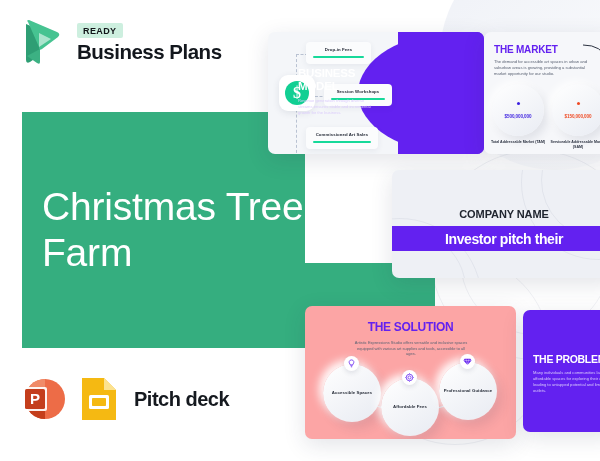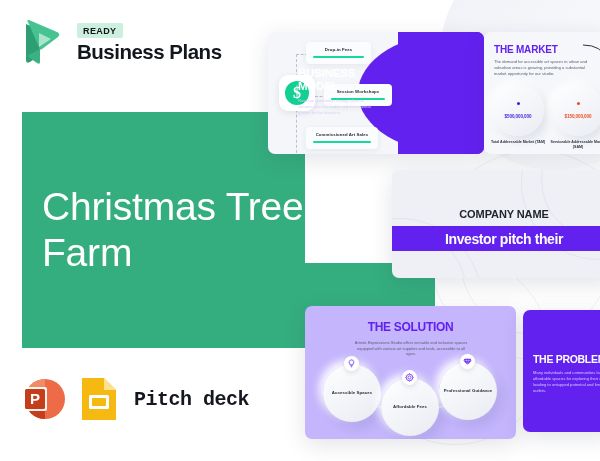--- a/index.html
+++ b/index.html
@@ -210,21 +210,21 @@
     display: flex; align-items: center; justify-content: center;
   }
   #cn-band span {
     color: #ffffff; font-size: 14px; font-weight: bold; letter-spacing: -0.4px;
   }
 
   
   #slide-solution {
     left: 305px; top: 306px;
     width: 211px; height: 133px;
-    background: #c4b5fd;
+    background: #fca5a5;
   }
   #sol-title {
     position: absolute; left: 0; right: 0; top: 14px;
     text-align: center;
     color: #6321f0; font-size: 12px; font-weight: bold; letter-spacing: -0.3px;
   }
   #sol-body {
     position: absolute; left: 48px; top: 34px; width: 116px;
     text-align: center;
     font-size: 4px; line-height: 5.6px; color: #5a6272;
@@ -276,21 +276,21 @@
   #footer-row {
     position: absolute;
     left: 20px; top: 376px;
     display: flex; align-items: center; gap: 12px;
     z-index: 12;
   }
   #ppt-icon { position: relative; width: 46px; height: 46px; }
   #slides-icon { width: 42px; height: 46px; }
   #pitch-label {
     font-size: 20px; font-weight: bold; color: #15191f;
-    letter-spacing: -0.5px; margin-left: 2px; font-family: Liberation Mono, monospace;
+    letter-spacing: -0.5px; margin-left: 2px;
   }
 </style>
 </head>
 <body>
 
 <div id="stage">
 
   <div class="bg-arc fill" style="right:-70px; top:-60px; width:230px; height:230px;"></div>
   <div class="bg-arc" style="right:-40px; top:150px; width:210px; height:210px;"></div>
   <div class="bg-arc" style="right:-10px; top:185px; width:150px; height:150px;"></div>

